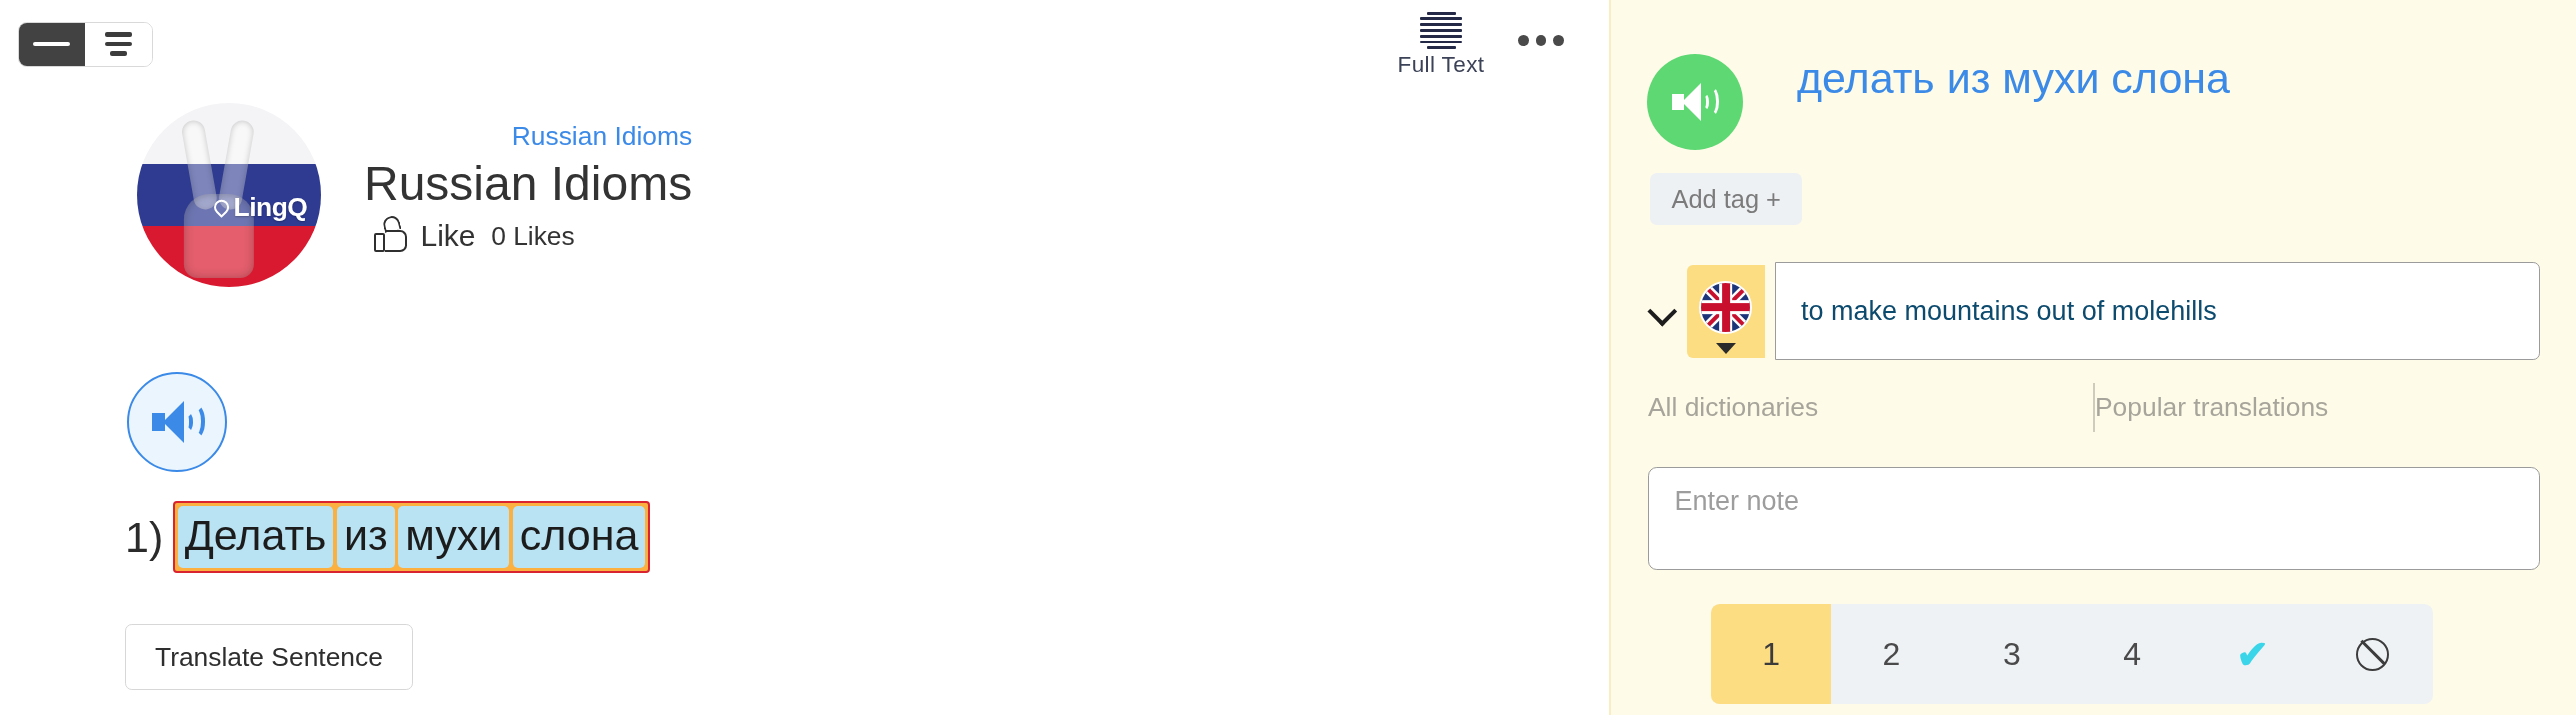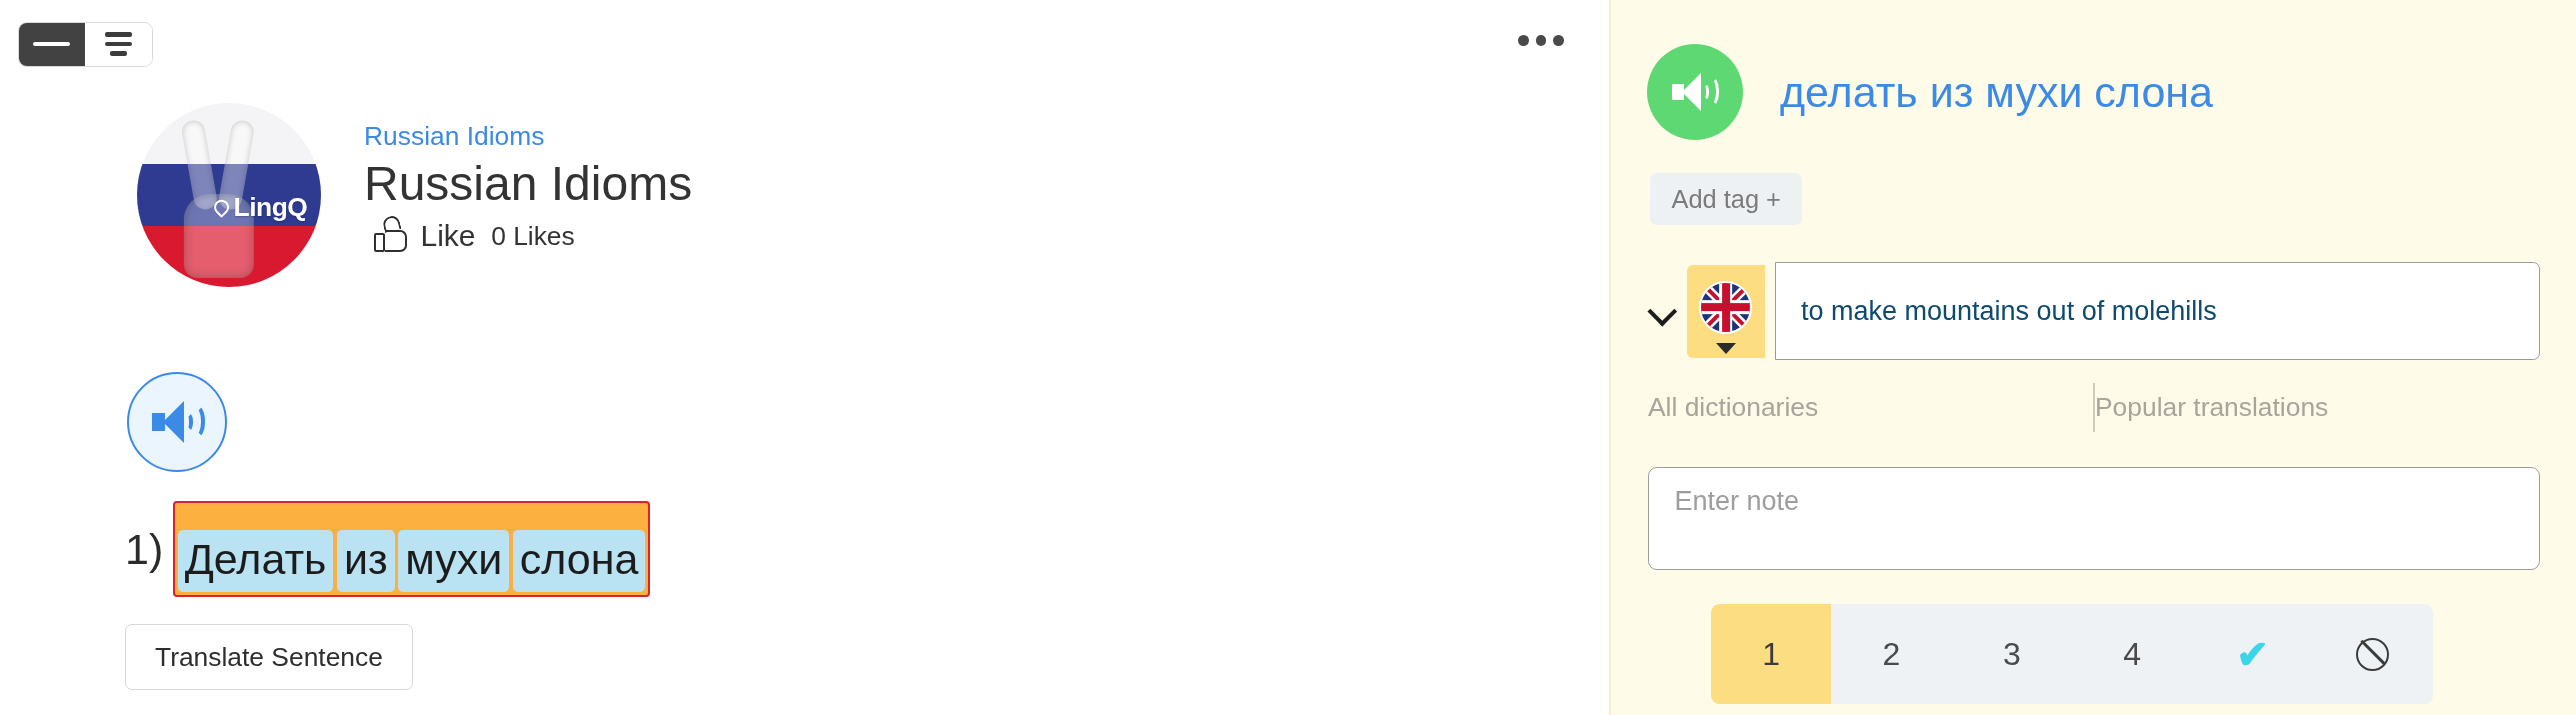--- a/index.html
+++ b/index.html
@@ -109,21 +109,21 @@
     position: absolute; right: 13.7px; top: 50%; transform: translateY(-10%);
     color: #ffffff; font-size: 26.4px; font-weight: bold; letter-spacing: -0.5px;
     text-shadow: 0 1px 2px rgba(0,0,0,0.25);
     display: flex; align-items: center; gap: 2.9px;
   }
   .avatar .lingq .pin {
     display:inline-block; width:14.7px; height:14.7px; border:2.9px solid #fff;
     border-radius: 50% 50% 50% 0; transform: rotate(-45deg); margin-right:2px;
   }
 
-  .course-meta { padding-top: 17.6px; }
+  .course-meta { padding-top: 17.6px; text-align: right; }
   .breadcrumb-link {
     font-size: 26.4px; color: #3b8ae8; display: block; margin-bottom: 5.9px; cursor: pointer;
   }
   .course-title {
     font-size: 48px; color: #333333; font-weight: normal; line-height: 1.12;
     margin-bottom: 7.8px;
   }
   .like-row { display: flex; align-items: center; gap: 15.6px; padding-left: 9.8px; }
   .like-btn { display: flex; align-items: center; gap: 13.7px; cursor: pointer; }
   .thumb-icon { width: 33px; height: 31px; position: relative; }
@@ -176,41 +176,41 @@
   }
   .sent-num { font-size: 43px; color: #2b2b2b; }
   .phrase {
     display: flex; align-items: stretch; gap: 3.9px;
     background: #fbb040; border: 2.9px solid #d9232e; border-radius: 3.9px;
     padding: 2.9px;
   }
   .word {
     background: #b9e2f2; border-radius: 4.9px;
     font-size: 43px; color: #1c1c1c; line-height: 1;
-    padding: 7.8px 6.8px 11.7px 6.8px; cursor: pointer; white-space: nowrap; margin-top: 24px;
+    padding: 7.8px 6.8px 11.7px 6.8px; cursor: pointer; white-space: nowrap;
   }
 
   .translate-btn {
     position: absolute; left: 125px; top: 624px;
     padding: 16.6px 29px; font-size: 26.4px; color: #2e2e2e;
     background: #ffffff; border: 1.5px solid #d7d7d7; border-radius: 6.8px;
     cursor: pointer;
   }
 
   
   .widget {
     position: relative;
     width: 967px; height: 716px; flex: 0 0 967px;
     background: #fefbe8;
     border-left: 2px solid #f7eec4;
   }
 
   .w-head {
-    position: absolute; left: 36px; top: 44px;
-    display: flex; align-items: center; gap: 37px;
+    position: absolute; left: 36px; top: 54px;
+    display: flex; align-items: flex-start; gap: 54px;
   }
   .green-play {
     width: 96px; height: 96px; border-radius: 50%; background: #5ed873;
     display: flex; align-items: center; justify-content: center; cursor: pointer;
     flex: 0 0 96px;
   }
   .spk-w { position: relative; width: 47px; height: 39px; }
   .spk-w .box { position:absolute; left:0; top:11.7px; width:12.7px; height:15.6px; background:#fff; }
   .spk-w .cone {
     position:absolute; left:10.8px; top:0; width:0; height:0;
@@ -330,20 +330,32 @@
       <div class="seg seg-left">
         <span class="dash"></span>
       </div>
       <div class="seg seg-right">
         <i></i>
         <i></i>
         <i></i>
       </div>
     </div>
 
+    <div class="fulltext-btn">
+      <span class="fulltext-icon">
+        <i></i>
+          <i></i>
+          <i></i>
+          <i></i>
+          <i></i>
+          <i></i>
+          <i></i>
+      </span>
+      <span class="fulltext-label">Full Text</span>
+    </div>
 
     <div class="dots-menu">
       <span></span>
         <span></span>
         <span></span>
     </div>
 
     <div class="course-head">
       <div class="avatar">
         <div class="flag-w"></div>

